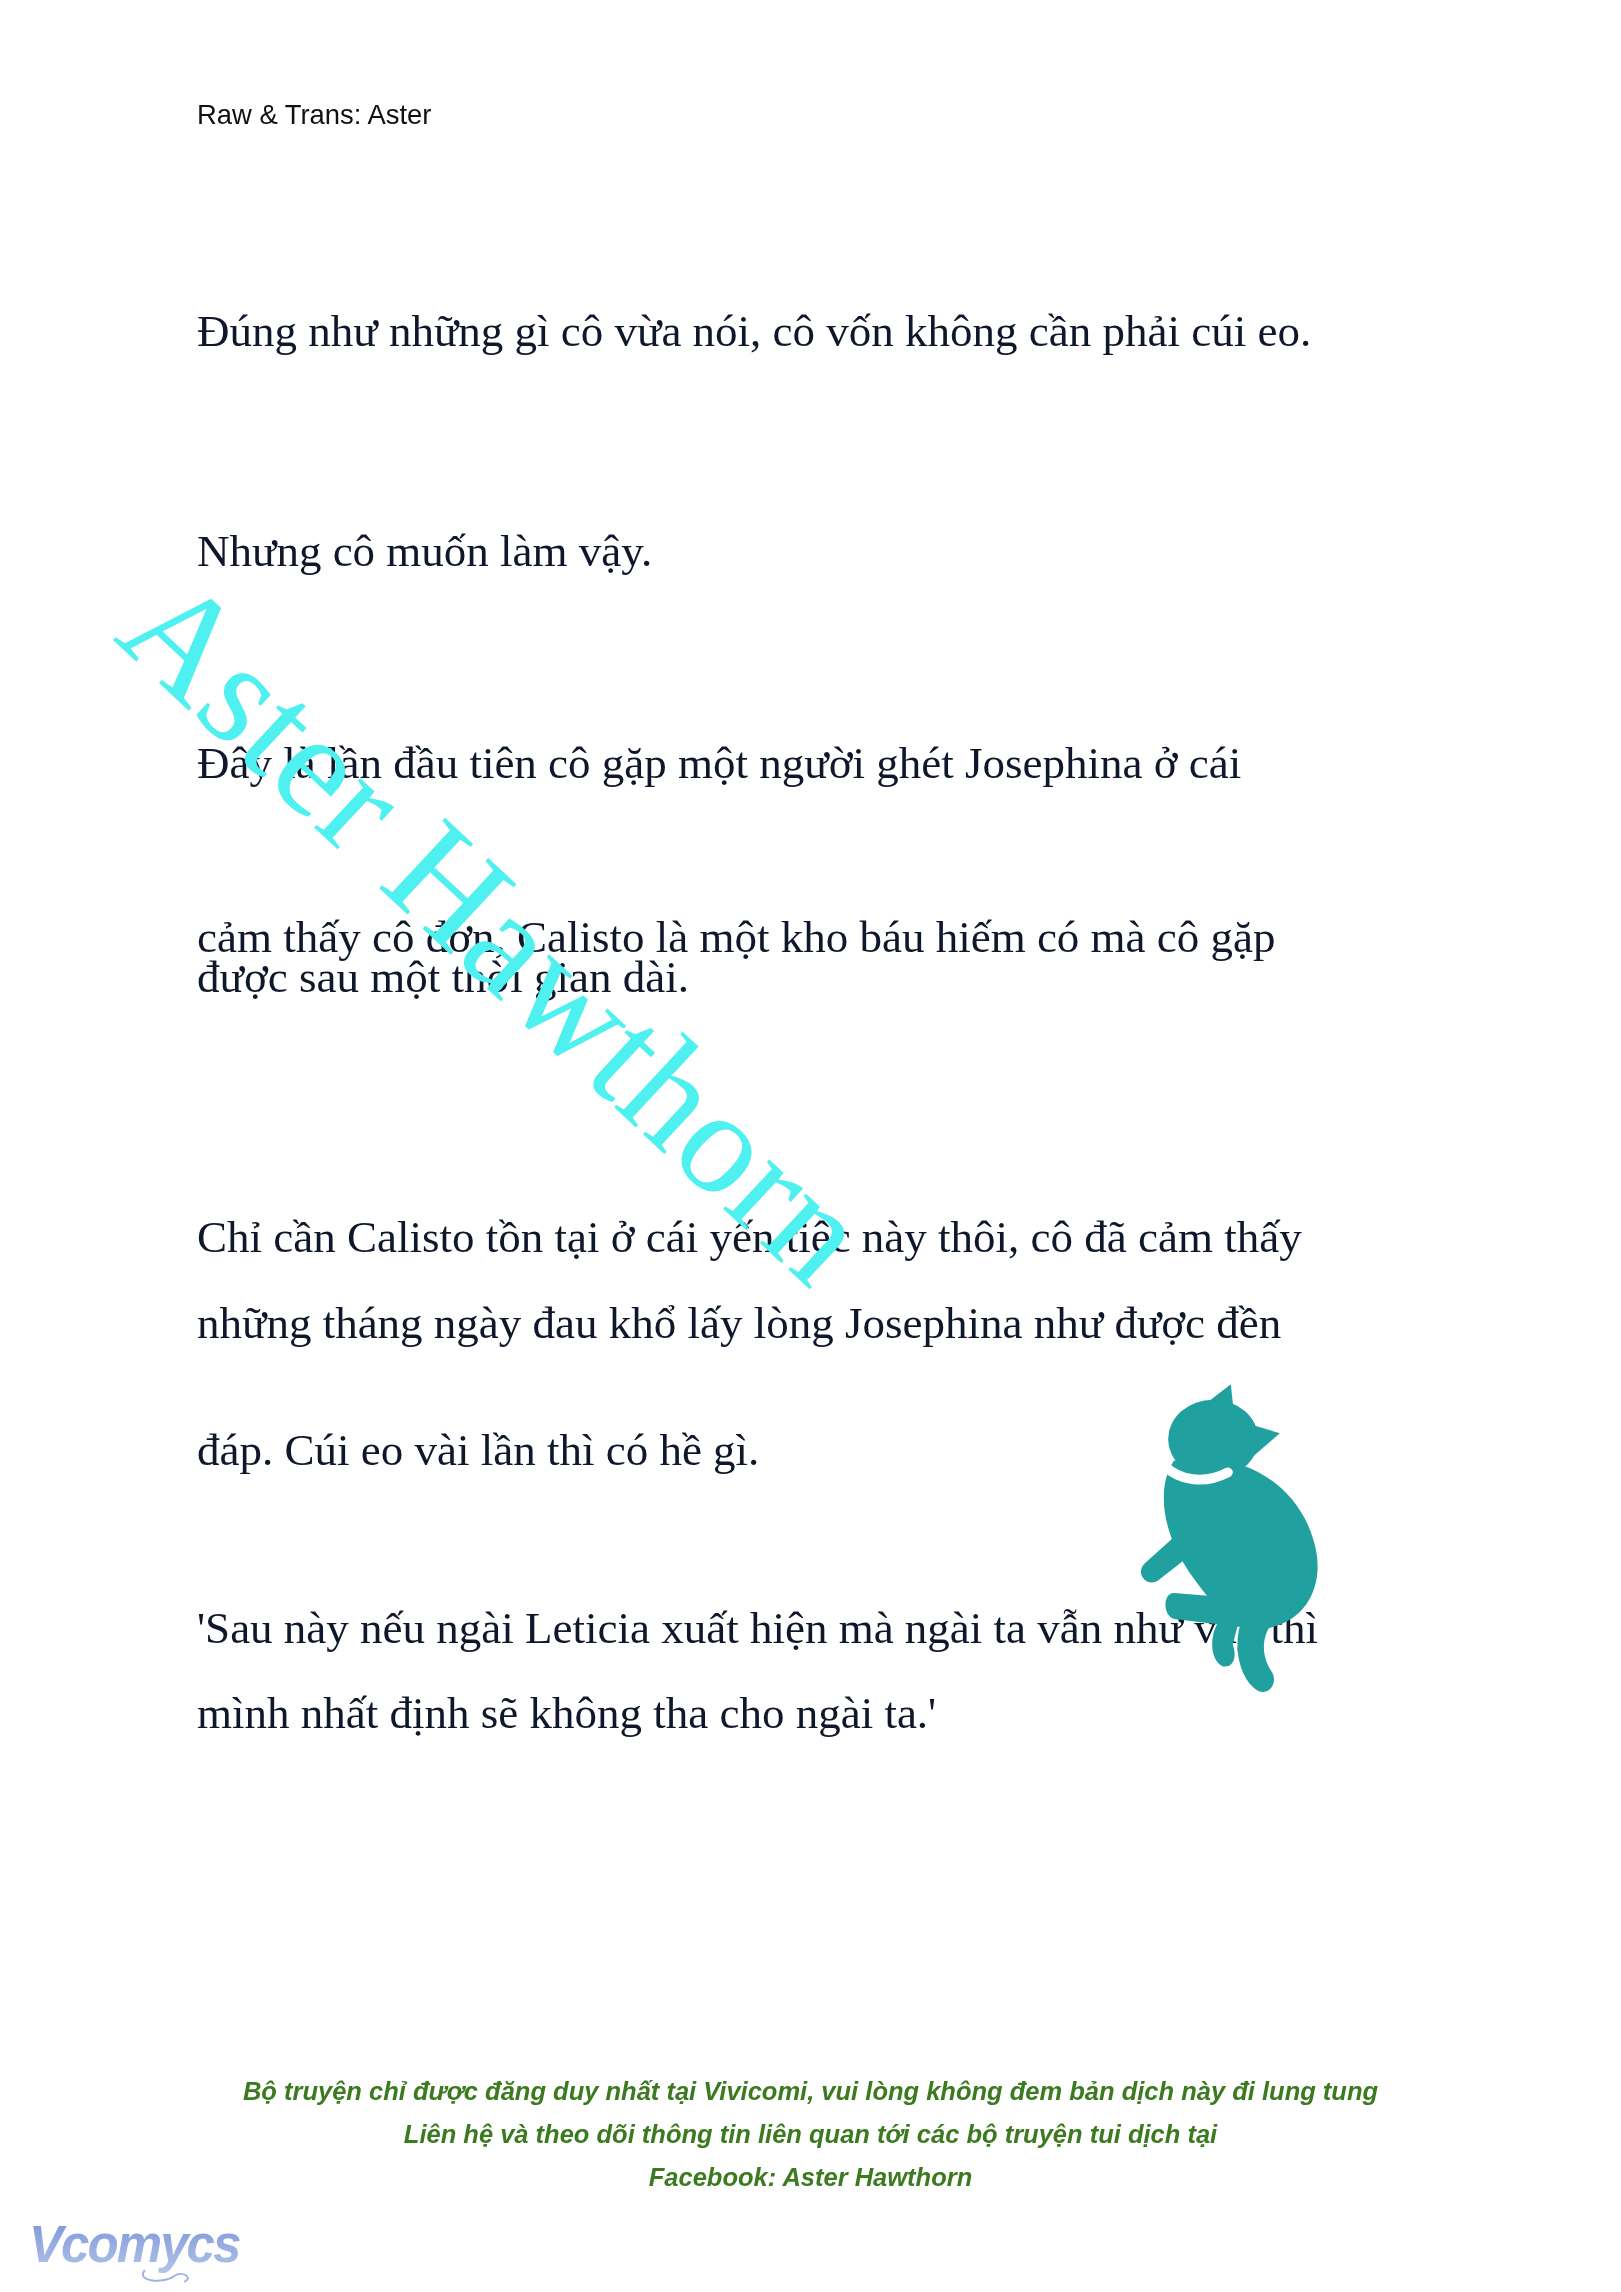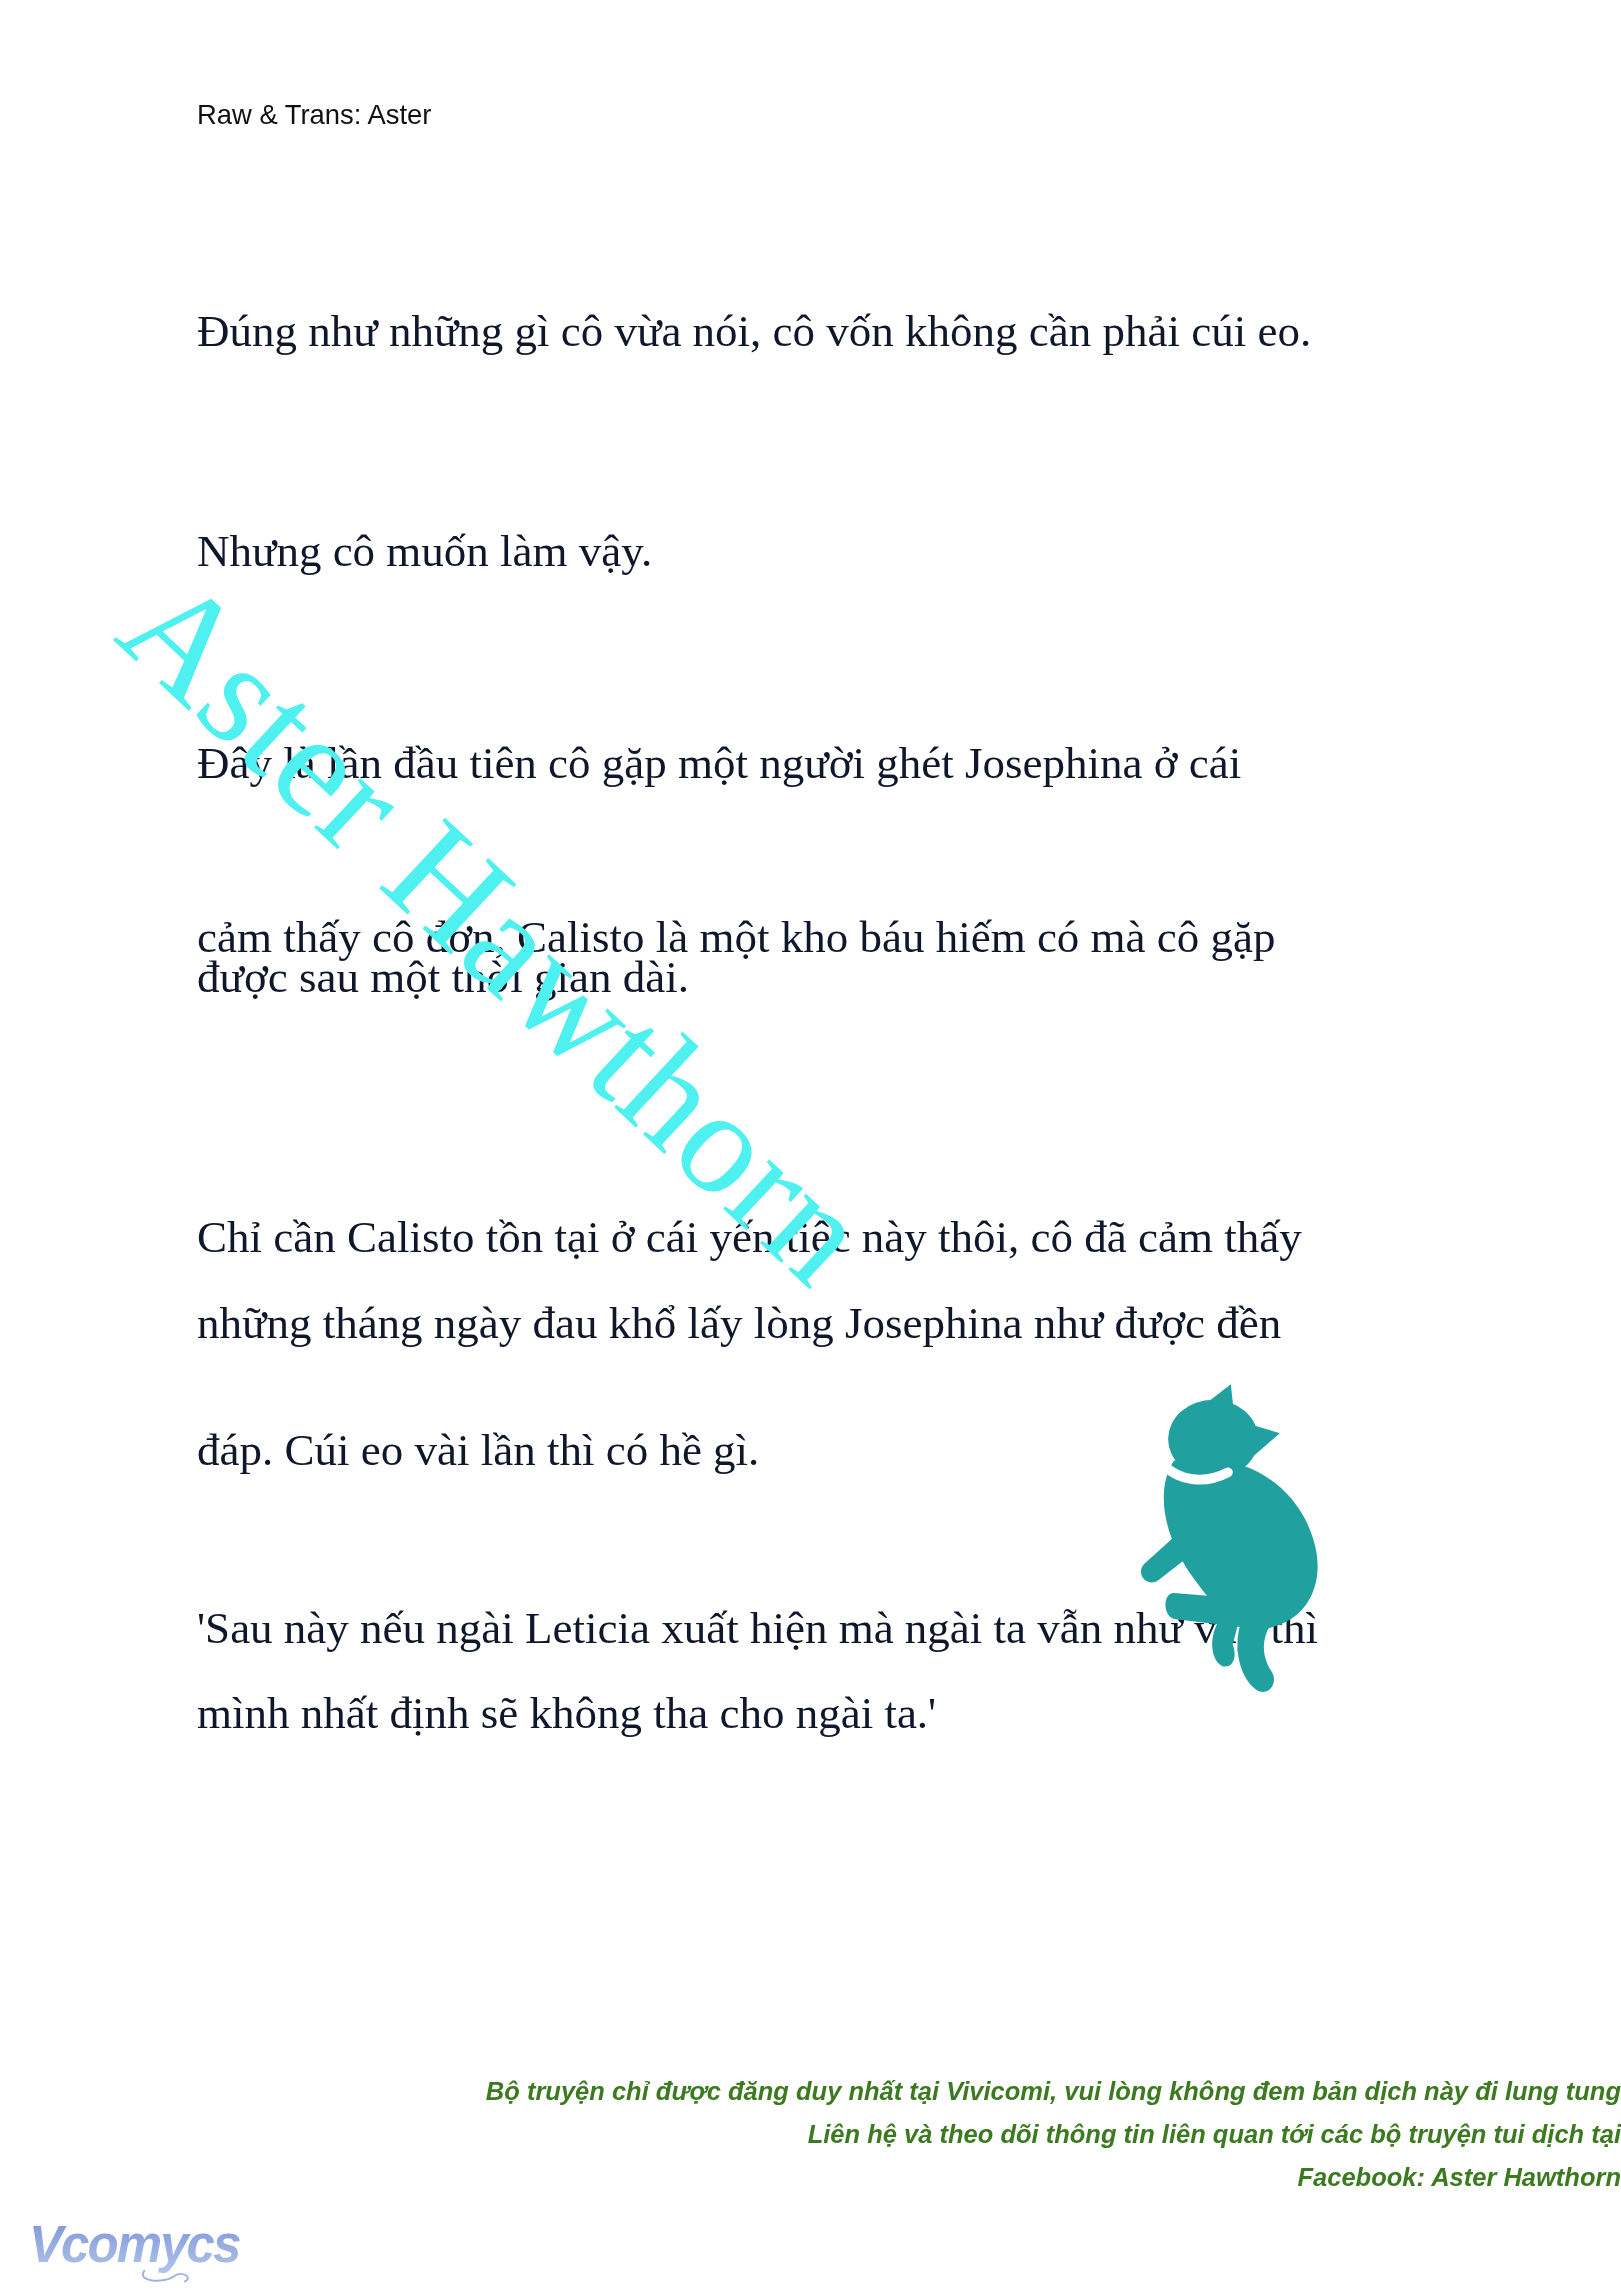--- a/index.html
+++ b/index.html
@@ -75,21 +75,20 @@
       font-family: "Liberation Sans", sans-serif;
       font-style: italic;
       font-weight: bold;
       font-size: 25.5px;
       line-height: 43px;
       color: #3b7a1f;
     }
     .footer-line {
       display: block;
       white-space: nowrap;
-      text-align: right;
     }
     .logo {
       position: absolute;
       left: 27.4px;
       top: 2213px;
       width: 220px;
       height: 71px;
     }
   </style>
 </head>

